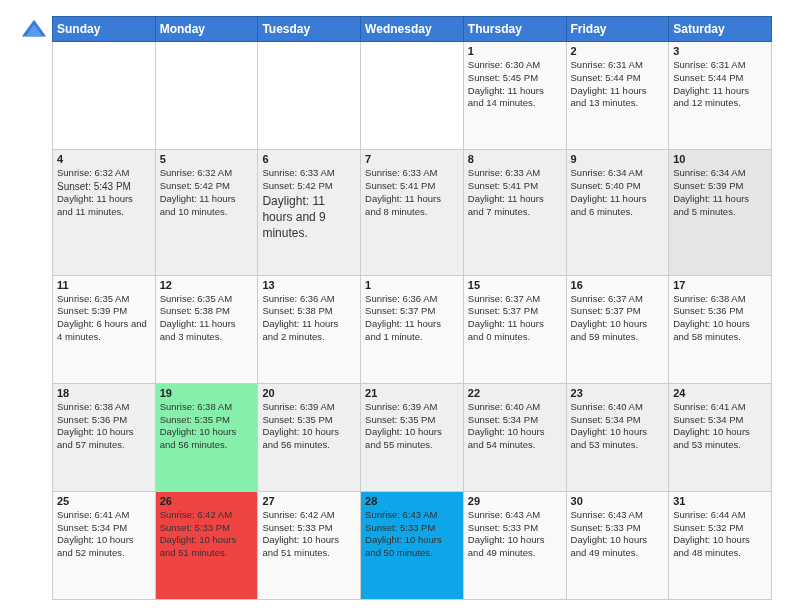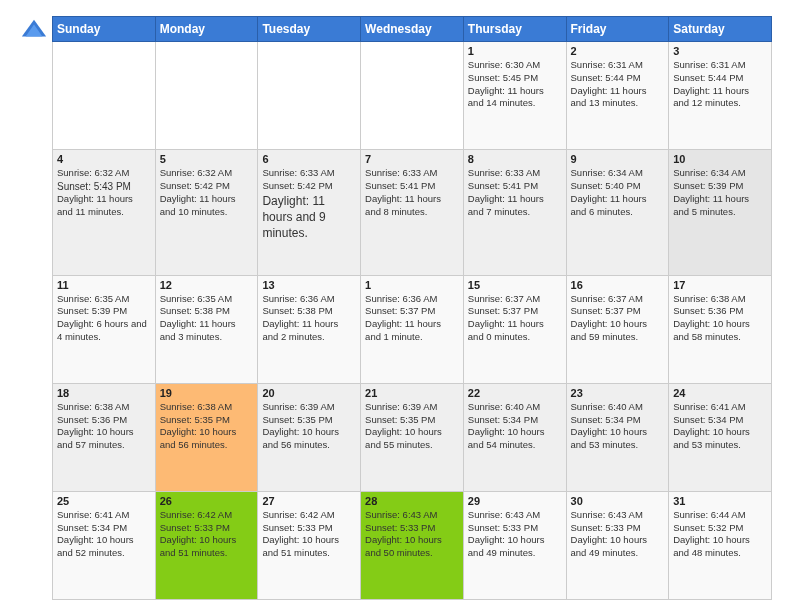--- a/index.html
+++ b/index.html
@@ -252,21 +252,21 @@
             <div style="font-size: 9.5px; line-height: 1.35;">Daylight: 10 hours and 58 minutes.</div>
           </td>
         </tr>
         <tr>
           <td style="background: rgb(239, 239, 239);">
             <span class="day-num">18</span>
             <div style="font-size: 9.5px; line-height: 1.35;">Sunrise: 6:38 AM</div>
             <div style="font-size: 9.5px; line-height: 1.35;">Sunset: 5:36 PM</div>
             <div style="font-size: 9.5px; line-height: 1.35;">Daylight: 10 hours and 57 minutes.</div>
           </td>
-          <td style="background: #fdba74;">
+          <td style="background: #86efac;">
             <span class="day-num">19</span>
             <div style="font-size: 9.5px; line-height: 1.35;">Sunrise: 6:38 AM</div>
             <div style="font-size: 9.5px; line-height: 1.35;">Sunset: 5:35 PM</div>
             <div style="font-size: 9.5px; line-height: 1.35;">Daylight: 10 hours and 56 minutes.</div>
           </td>
           <td style="background: rgb(239, 239, 239);">
             <span class="day-num">20</span>
             <div style="font-size: 9.5px; line-height: 1.35;">Sunrise: 6:39 AM</div>
             <div style="font-size: 9.5px; line-height: 1.35;">Sunset: 5:35 PM</div>
             <div style="font-size: 9.5px; line-height: 1.35;">Daylight: 10 hours and 56 minutes.</div>
@@ -296,33 +296,33 @@
             <div style="font-size: 9.5px; line-height: 1.35;">Daylight: 10 hours and 53 minutes.</div>
           </td>
         </tr>
         <tr>
           <td style="background: rgb(249, 249, 249);">
             <span class="day-num">25</span>
             <div style="font-size: 9.5px; line-height: 1.35;">Sunrise: 6:41 AM</div>
             <div style="font-size: 9.5px; line-height: 1.35;">Sunset: 5:34 PM</div>
             <div style="font-size: 9.5px; line-height: 1.35;">Daylight: 10 hours and 52 minutes.</div>
           </td>
-          <td style="background: #84cc16;">
+          <td style="background: #ef4444;">
             <span class="day-num">26</span>
             <div style="font-size: 9.5px; line-height: 1.35;">Sunrise: 6:42 AM</div>
             <div style="font-size: 9.5px; line-height: 1.35;">Sunset: 5:33 PM</div>
             <div style="font-size: 9.5px; line-height: 1.35;">Daylight: 10 hours and 51 minutes.</div>
           </td>
           <td style="background: rgb(249, 249, 249);">
             <span class="day-num">27</span>
             <div style="font-size: 9.5px; line-height: 1.35;">Sunrise: 6:42 AM</div>
             <div style="font-size: 9.5px; line-height: 1.35;">Sunset: 5:33 PM</div>
             <div style="font-size: 9.5px; line-height: 1.35;">Daylight: 10 hours and 51 minutes.</div>
           </td>
-          <td style="background: #84cc16;">
+          <td style="background: #0ea5e9;">
             <span class="day-num">28</span>
             <div style="font-size: 9.5px; line-height: 1.35;">Sunrise: 6:43 AM</div>
             <div style="font-size: 9.5px; line-height: 1.35;">Sunset: 5:33 PM</div>
             <div style="font-size: 9.5px; line-height: 1.35;">Daylight: 10 hours and 50 minutes.</div>
           </td>
           <td style="background: rgb(249, 249, 249);">
             <span class="day-num">29</span>
             <div style="font-size: 9.5px; line-height: 1.35;">Sunrise: 6:43 AM</div>
             <div style="font-size: 9.5px; line-height: 1.35;">Sunset: 5:33 PM</div>
             <div style="font-size: 9.5px; line-height: 1.35;">Daylight: 10 hours and 49 minutes.</div>

